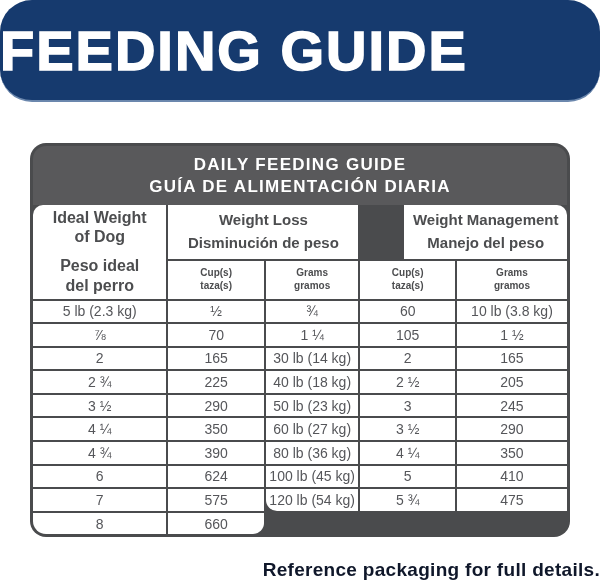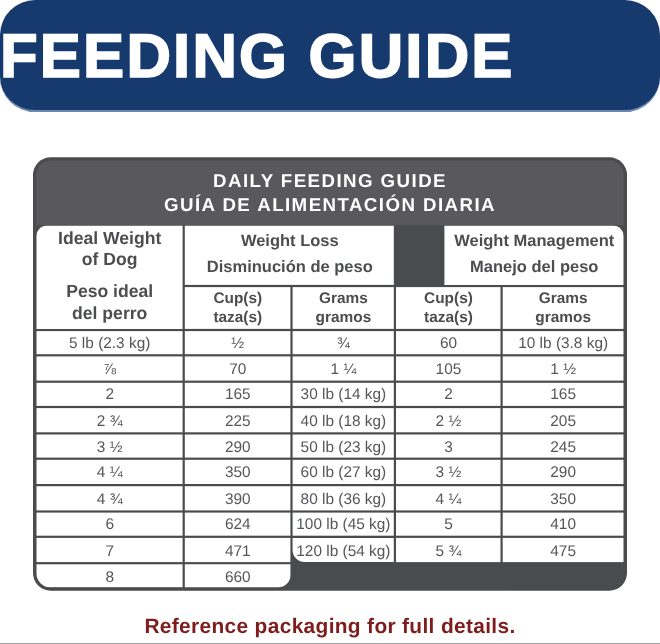--- a/index.html
+++ b/index.html
@@ -68,36 +68,36 @@
 
   .weight-head {
     grid-row: 1 / 3; grid-column: 1;
     font-size: 16px; line-height: 1.22;
     gap: 9px;
     border-top-left-radius: 10px;
   }
   .wl-group { grid-row: 1; grid-column: 2 / 4; }
   .wm-group { grid-row: 1; grid-column: 4 / 6; border-top-right-radius: 10px; margin-left: 44px; }
   .group-head { font-size: 15px; line-height: 1.2; gap: 5px; }
-  .sub-head  { font-size: 14px; line-height: 1.22; }
+  .sub-head  { font-size: 10px; line-height: 1.22; }
 
   .data { font-size: 14px; color: #55565a; line-height: 1; }
 
   
   .grid > div:nth-last-child(5) { border-bottom-left-radius: 11px; }
   .grid > div:last-child       { border-bottom-right-radius: 11px; }
 
   
   .footnote {
     margin: 22px 0 0 0;
-    text-align: center;
+    text-align: right;
     font-weight: bold;
     font-size: 19px;
     letter-spacing: 0.3px;
-    color: #7f1d1d;
+    color: #0f172a;
   }
 </style>
 </head>
 <body>
 
 <header class="banner">
   <h1>FEEDING GUIDE</h1>
 </header>
 
 <main>
@@ -172,21 +172,21 @@
   <div class="cell data">80 lb (36 kg)</div>
   <div class="cell data">4 ¼</div>
   <div class="cell data">350</div>
   <div class="cell data">6</div>
   <div class="cell data">624</div>
 
   <div class="cell data">100 lb (45 kg)</div>
   <div class="cell data">5</div>
   <div class="cell data">410</div>
   <div class="cell data">7</div>
-  <div class="cell data">471</div>
+  <div class="cell data">575</div>
 
   <div class="cell data">120 lb (54 kg)</div>
   <div class="cell data">5 ¾</div>
   <div class="cell data">475</div>
   <div class="cell data">8</div>
   <div class="cell data">660</div>
 </div>
   </section>
 
   <p class="footnote">Reference packaging for full details.</p>

